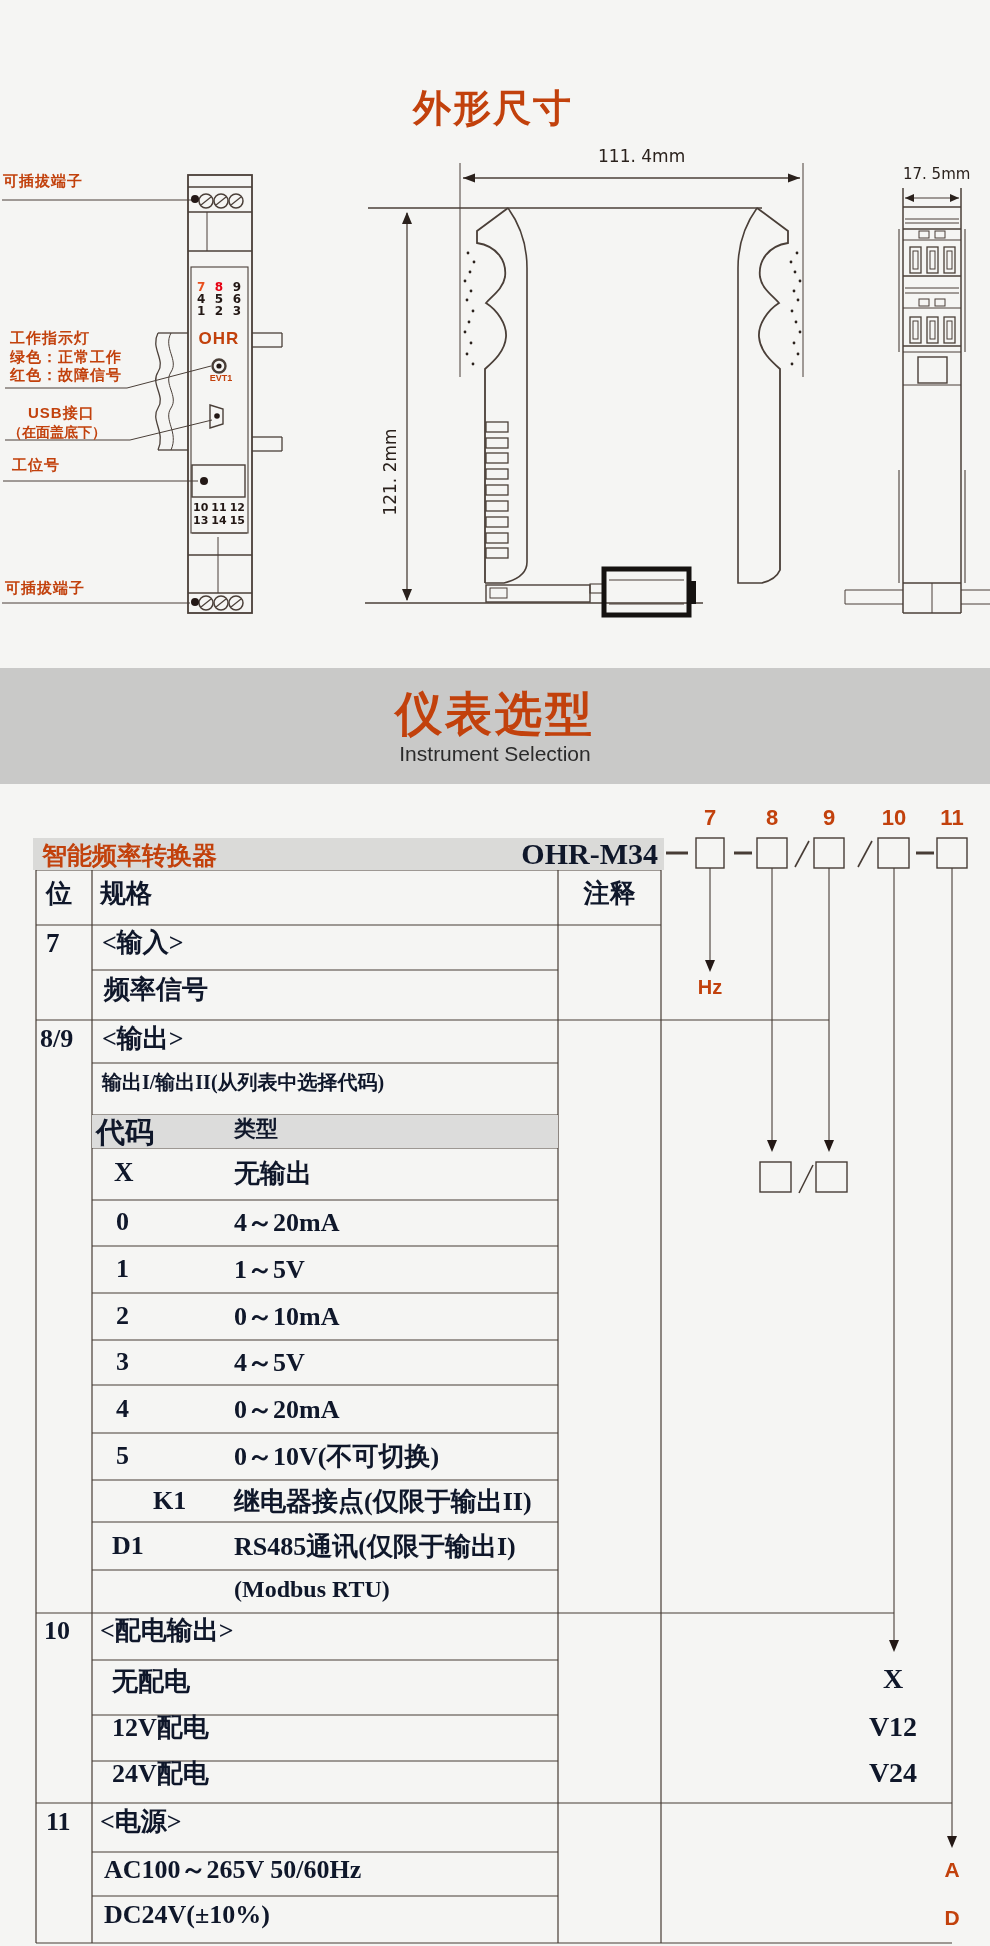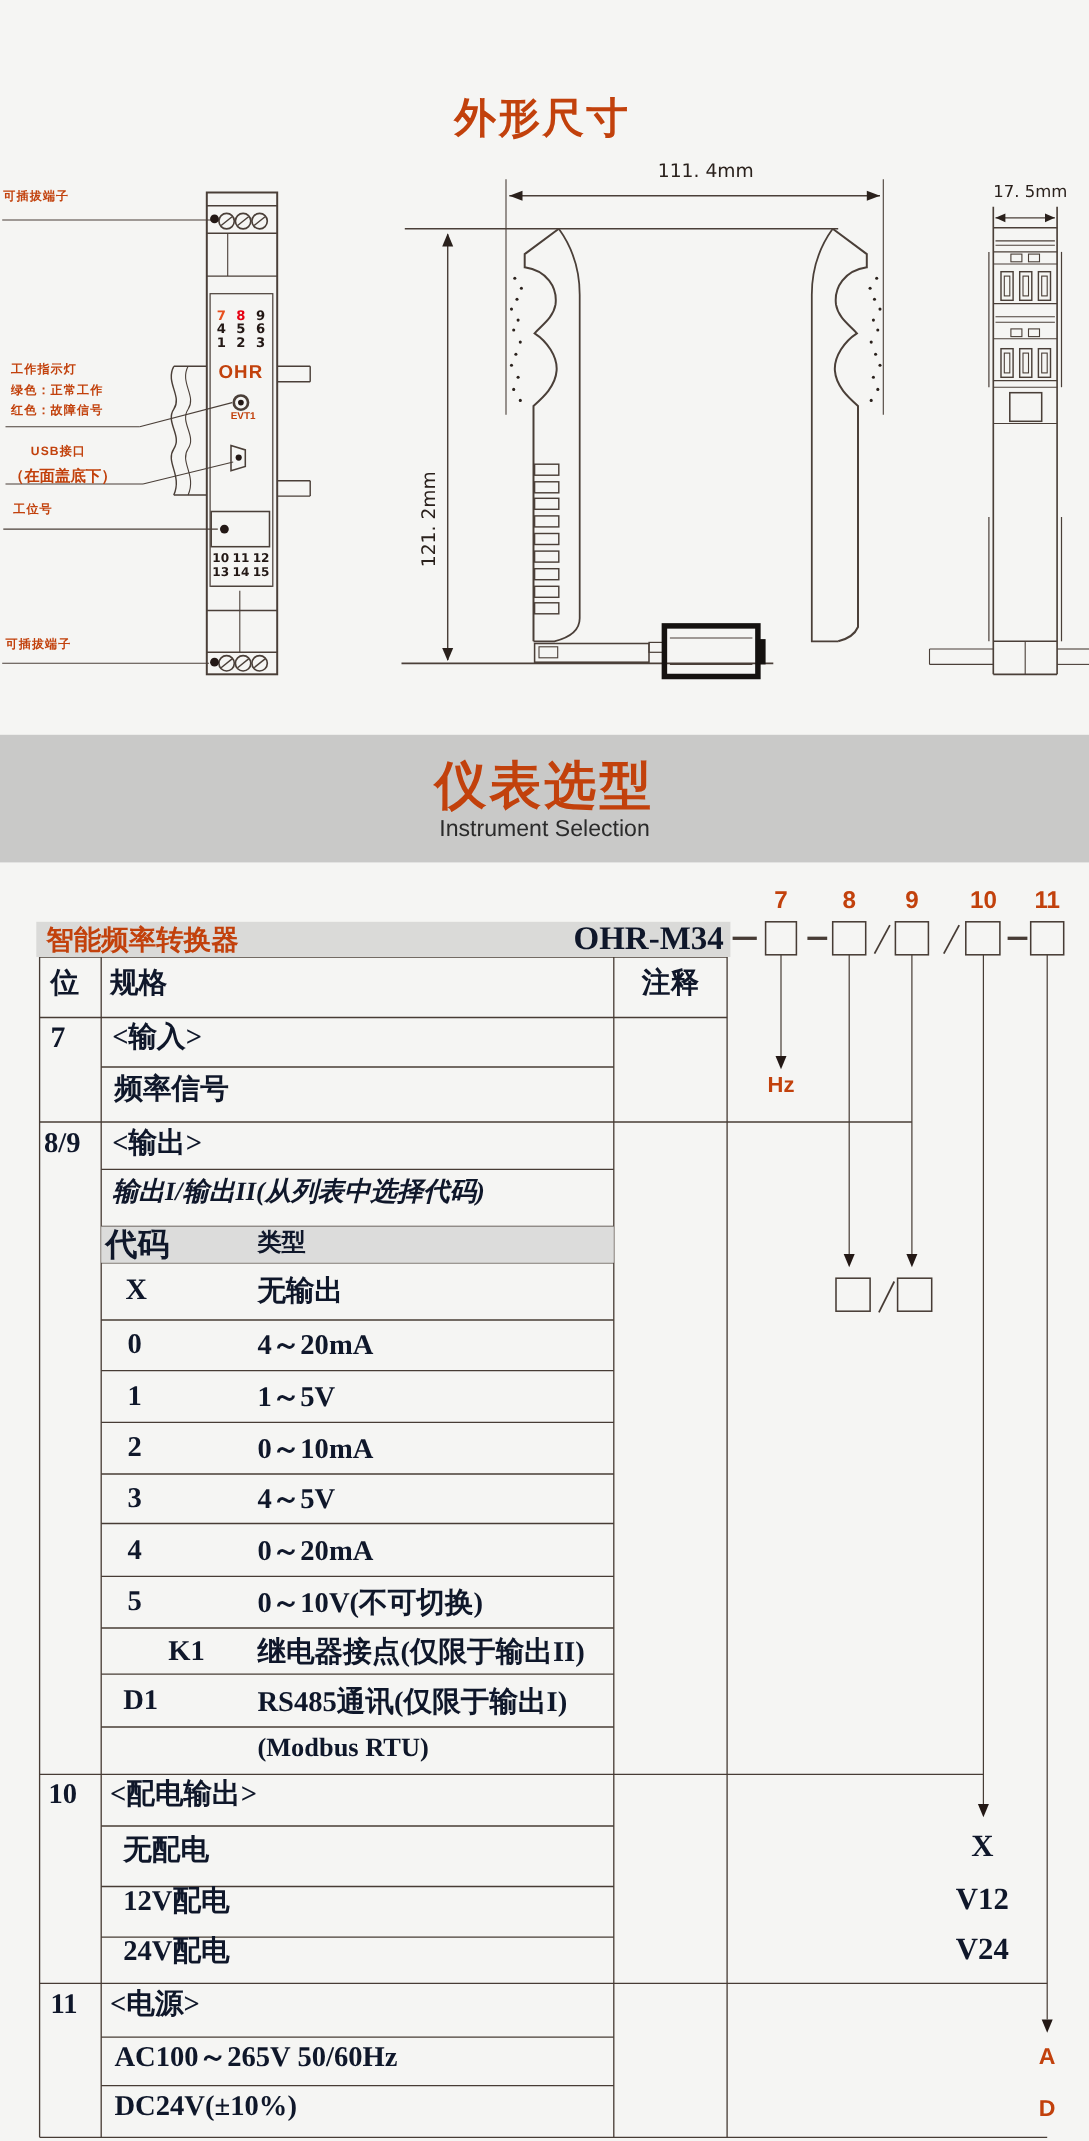--- a/index.html
+++ b/index.html
@@ -6,21 +6,21 @@
   body{width:990px;height:1946px;position:relative;background:#f5f5f3;
        font-family:"Liberation Serif",serif;color:#231815;overflow:hidden;}
   .abs{position:absolute;}
   svg{position:absolute;left:0;top:0;}
   .t{position:absolute;font-family:"Liberation Serif",serif;font-weight:bold;
      color:#0f172a;white-space:nowrap;line-height:1.1;}
   .s{position:absolute;font-family:"Liberation Sans",sans-serif;font-weight:bold;
      color:#c2410c;white-space:nowrap;line-height:1.1;}
   .dim{position:absolute;font-family:"DejaVu Sans",sans-serif;font-weight:400;
      color:#2a211c;white-space:nowrap;}
-  .lbl{font-size:11px;letter-spacing:1px;}
+  .lbl{font-size:15px;letter-spacing:1px;}
   .cell{font-size:26px;}
   .code{font-size:26px;}
   .ctr{text-align:center;}
   .digit-row{position:absolute;display:flex;justify-content:space-between;
      font-family:"DejaVu Sans",sans-serif;font-weight:bold;color:#231815;}
   .c-orange{color:#e8501e;}
   .c-red{color:#e60012;}
   .banner{position:absolute;left:0;top:668px;width:990px;height:116px;background:#c9c9c8;}
   .band1{position:absolute;left:33px;top:838px;width:631px;height:32px;background:#dadad8;}
   .band2{position:absolute;left:92px;top:1115px;width:466px;height:33px;background:#dcdcdb;}
@@ -346,21 +346,21 @@
 <div class="t" style="left:46px;top:880px;font-size:26px;">位</div>
 <div class="t" style="left:100px;top:880px;font-size:26px;">规格</div>
 <div class="t ctr" style="left:558px;top:880px;width:103px;font-size:26px;">注释</div>
 
 <div class="t" style="left:46px;top:929px;font-size:27px;">7</div>
 <div class="t cell" style="left:102px;top:929px;">&lt;输入&gt;</div>
 <div class="t cell" style="left:104px;top:976px;">频率信号</div>
 
 <div class="t" style="left:40px;top:1025px;font-size:26px;">8/9</div>
 <div class="t cell" style="left:102px;top:1025px;">&lt;输出&gt;</div>
-<div class="t" style="left:102px;top:1071px;font-size:24px;font-style:italic;">输出I/输出II(从列表中选择代码)</div>
+<div class="t" style="left:102px;top:1071px;font-size:20px;">输出I/输出II(从列表中选择代码)</div>
 <div class="t" style="left:96px;top:1117px;font-size:29px;">代码</div>
 <div class="t" style="left:234px;top:1117px;font-size:22px;">类型</div>
 
 <div class="t code" style="left:114px;top:1158px;font-size:27px;">X</div>
 <div class="t cell" style="left:234px;top:1160px;">无输出</div>
 <div class="t code" style="left:116px;top:1208px;">0</div>
 <div class="t cell" style="left:234px;top:1209px;">4～20mA</div>
 <div class="t code" style="left:116px;top:1255px;">1</div>
 <div class="t cell" style="left:234px;top:1256px;">1～5V</div>
 <div class="t code" style="left:116px;top:1302px;">2</div>

